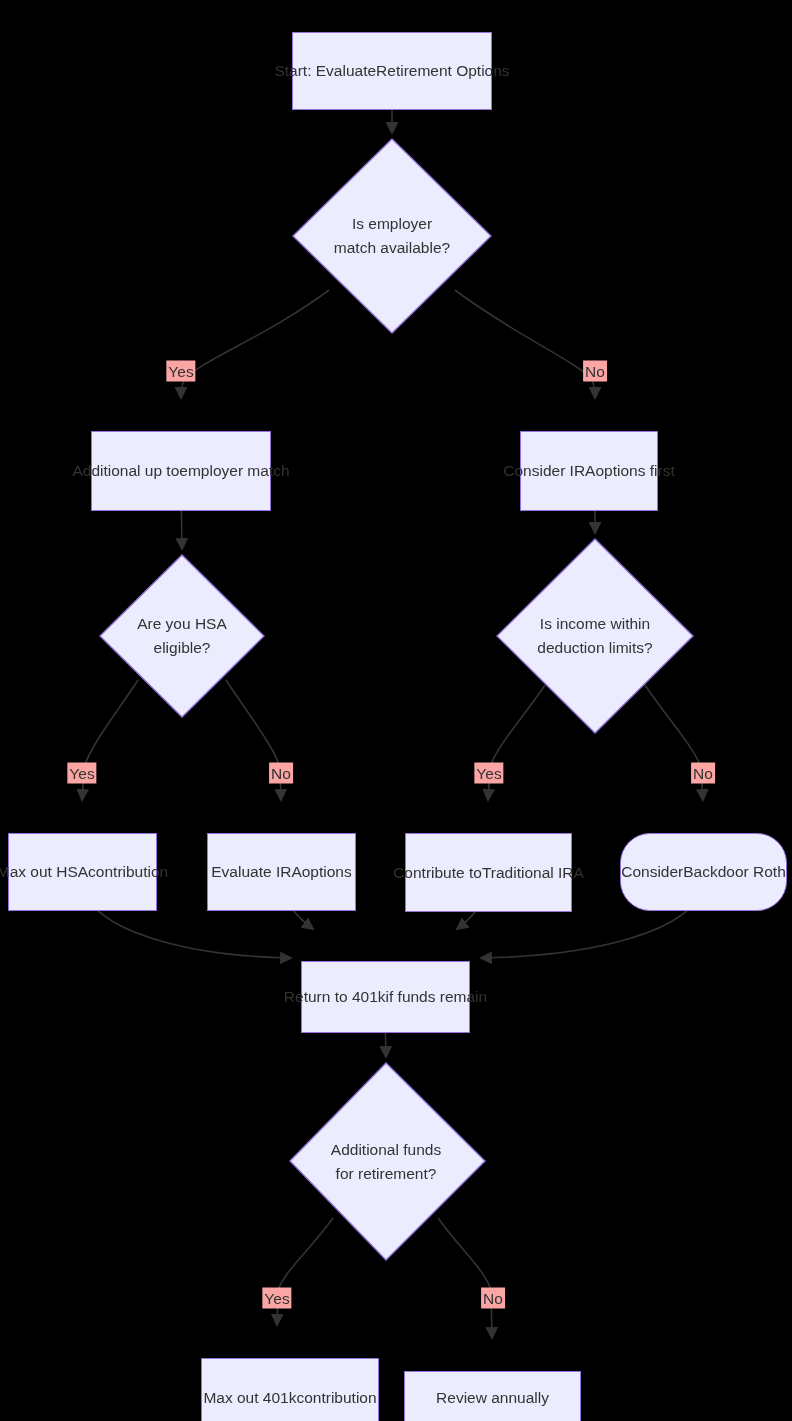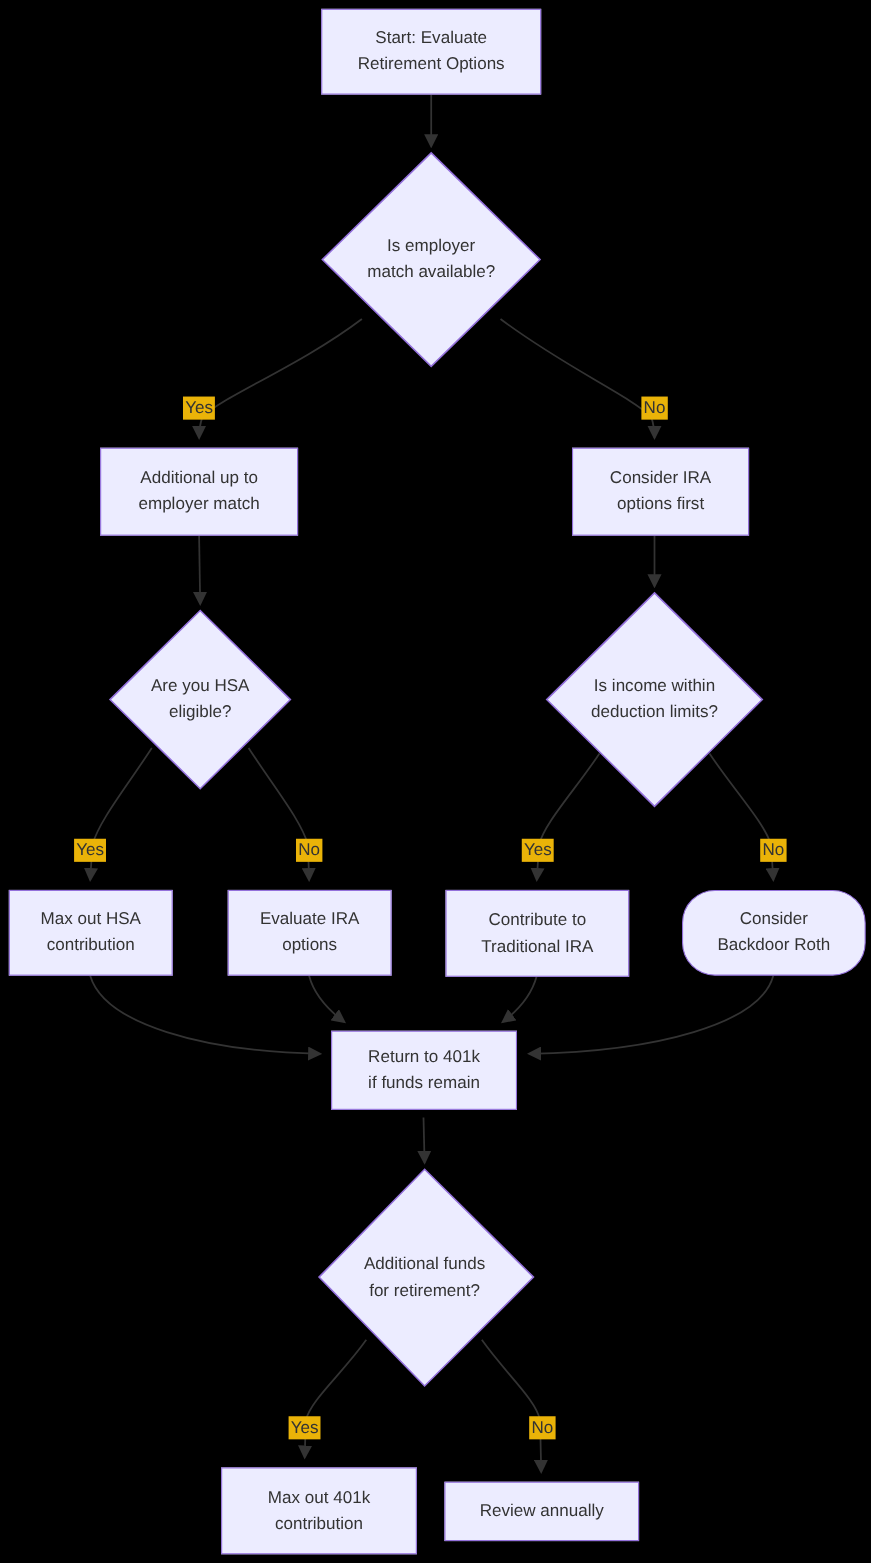--- a/index.html
+++ b/index.html
@@ -12,42 +12,42 @@
   }
   #edges{position:absolute;left:0;top:0;width:792px;height:1421px;}
   .edge{stroke:#333333;stroke-width:1.6;fill:none;}
   .diamond{fill:#ECECFF;stroke:#9370DB;stroke-width:1.4;}
   .node{
     position:absolute;
     background:#ECECFF;
     border:1.5px solid #9370DB;
     box-sizing:border-box;
     display:flex;
-    flex-direction:column;
     align-items:center;
     justify-content:center;
     color:#333333;
     font-size:15.5px;
     line-height:24px;
     text-align:center;
     white-space:nowrap;
+    margin-top:24px;
   }
   .dtext{
     position:absolute;
     transform:translate(-50%,-50%);
     color:#333333;
     font-size:15.5px;
     line-height:24px;
     text-align:center;
     white-space:nowrap;
   }
   .elabel{
     position:absolute;
     transform:translate(-50%,-50%);
-    background:#eab308;
+    background:#fca5a5;
     color:#333333;
     font-size:15.5px;
     line-height:21px;
     padding:0 2px;
     white-space:nowrap;
   }
 </style>
 </head>
 <body>
 
@@ -86,21 +86,21 @@
   <div class="node" style="left:292px;top:8px;width:200px;height:78px;">
     <div>Start: Evaluate</div>
     <div>Retirement Options</div>
   </div>
 
   <div class="node" style="left:91px;top:407px;width:180px;height:80px;">
     <div>Additional up to</div>
     <div>employer match</div>
   </div>
 
-  <div class="node" style="left:520px;top:407px;width:161px;height:80px;">
+  <div class="node" style="left:520px;top:407px;width:138px;height:80px;">
     <div>Consider IRA</div>
     <div>options first</div>
   </div>
 
   <div class="node" style="left:8px;top:809px;width:149px;height:78px;">
     <div>Max out HSA</div>
     <div>contribution</div>
   </div>
 
   <div class="node" style="left:207px;top:809px;width:149px;height:78px;">

